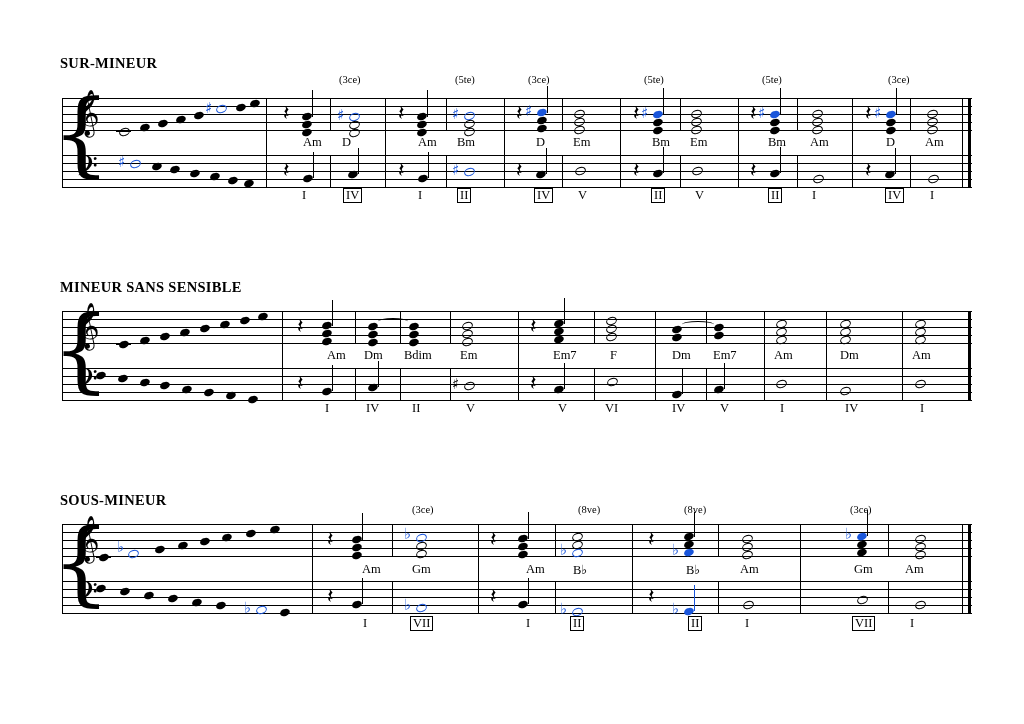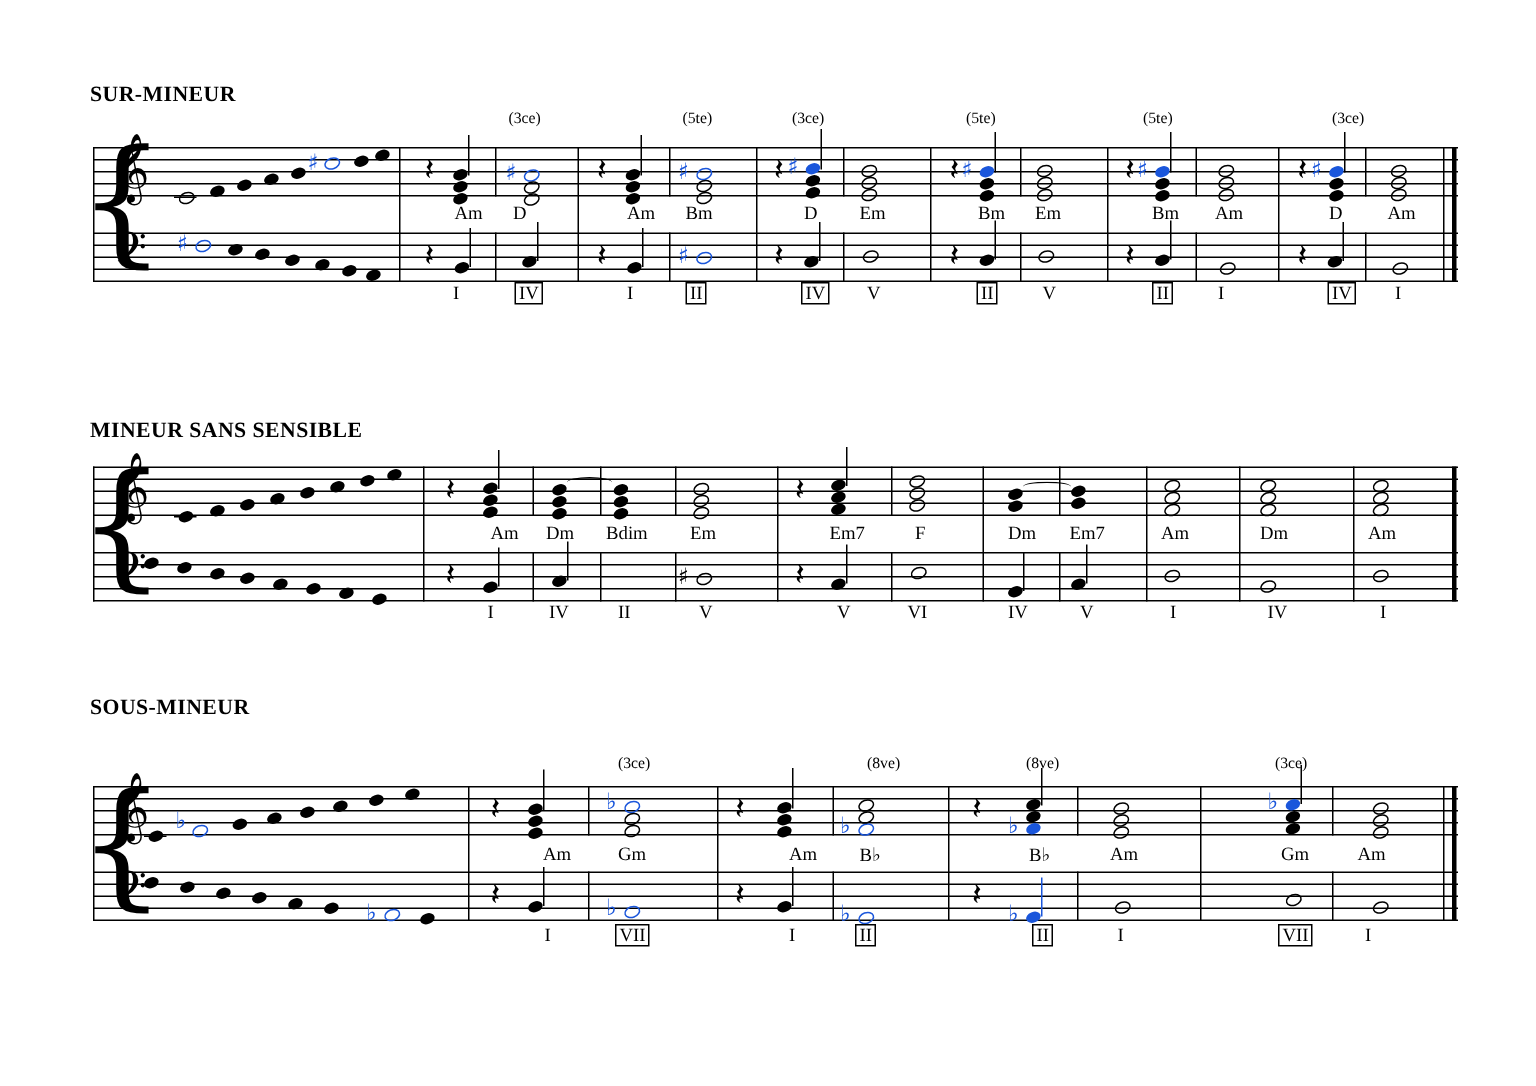--- a/index.html
+++ b/index.html
@@ -482,21 +482,21 @@
   <div class="degree" style="left:605px; top:401px;">VI</div>
   <div class="degree" style="left:672px; top:401px;">IV</div>
   <div class="degree" style="left:720px; top:401px;">V</div>
   <div class="degree" style="left:780px; top:401px;">I</div>
   <div class="degree" style="left:845px; top:401px;">IV</div>
   <div class="degree" style="left:920px; top:401px;">I</div>
 </div>
 
 <div class="system" style="top:0;">
 
-  <div class="sys-title" style="left:60px; top:464px;">SOUS-MINEUR</div>
+  <div class="sys-title" style="left:60px; top:492px;">SOUS-MINEUR</div>
 
   <div class="brace" style="left:52px; top:517px;">{</div>
 
   <div class="staff" style="left:62px; top:524px; width:910px;">
     <div class="line"></div>
     <div class="line"></div>
     <div class="line"></div>
     <div class="line"></div>
     <div class="line"></div>
   </div>

